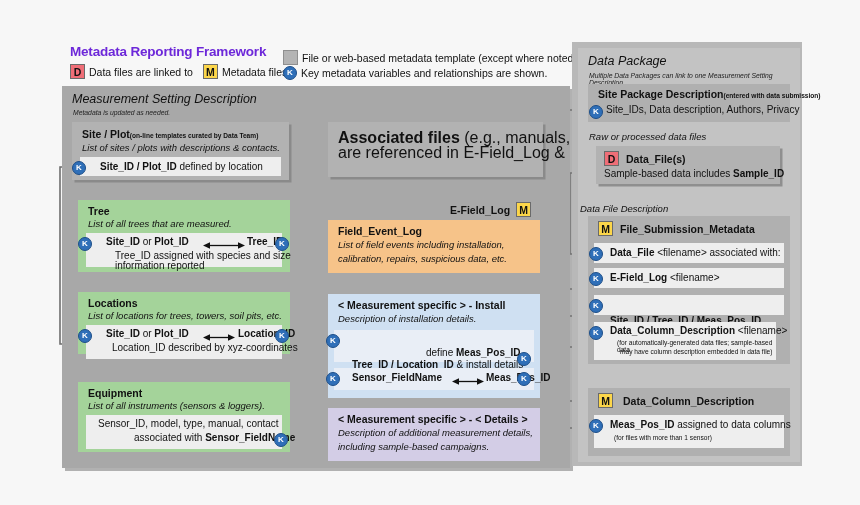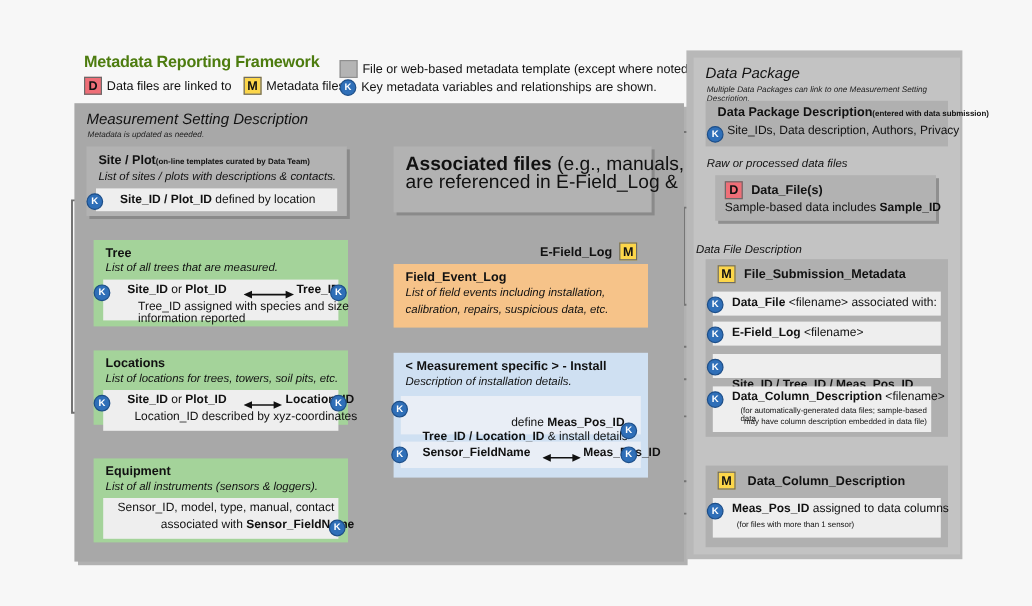--- a/index.html
+++ b/index.html
@@ -8,21 +8,21 @@
     background:#f7f7f7;
     font-family:"Liberation Sans", sans-serif;
     position:relative; overflow:hidden;
   }
   #root { position:absolute; inset:0; }
 
   
   .abs { position:absolute; }
 
   
-  #hdr-title { left:70px; top:44px; font-size:13.5px; font-weight:bold; color:#4d7c0f; letter-spacing:-0.2px;}
+  #hdr-title { left:70px; top:44px; font-size:13.5px; font-weight:bold; color:#6d28d9; letter-spacing:-0.2px;}
   .legend-row { position:absolute; display:flex; align-items:center; gap:4px; font-size:10.5px; color:#111; white-space:nowrap;}
   #lg-row1 { left:70px; top:64px; }
   #lg-row2 { left:283px; top:50px; }
   #lg-row3 { left:283px; top:66px; }
 
   .badge {
     width:15px; height:15px; flex:0 0 15px;
     display:flex; align-items:center; justify-content:center;
     font-size:10.5px; font-weight:bold; color:#111;
     border:1px solid #6a6a6a;
@@ -249,30 +249,35 @@
             <polygon points="0,4.5 7,1.3 7,7.7" fill="#111"></polygon>
             <polygon points="32,4.5 25,1.3 25,7.7" fill="#111"></polygon>
           </svg>
       </div>
       <div class="strip-txt b" style="position:absolute; left:152px; top:4px;">Meas_Pos_ID</div>
     </div>
     <div class="kdot anchor" style="left:-2px; top:78px;">K</div>
     <div class="kdot anchor" style="left:189px; top:78px;">K</div>
   </div>
 
+  <div class="card card-purple" style="left:328px; top:408px; width:212px; height:53px;">
+    <div class="card-h" style="position:absolute; left:10px; top:5px;">&lt; Measurement specific &gt; - &lt; Details &gt;</div>
+    <div class="card-sub nowrap" style="position:absolute; left:10px; top:19px;">Description of additional measurement details,</div>
+    <div class="card-sub nowrap" style="position:absolute; left:10px; top:33px;">including sample-based campaigns.</div>
+  </div>
 
   <div class="panel" id="dp-outer"></div>
   <div class="panel" id="dp-panel">
     <div class="panel-title" style="left:10px; top:6px;">Data Package</div>
     <div class="panel-sub" style="left:11px; top:24px;">Multiple Data Packages can link to one Measurement Setting Description.</div>
   </div>
 
   <div class="card card-dgrey" style="left:588px; top:84px; width:202px; height:38px;">
     <div class="card-h nowrap" style="position:absolute; left:10px; top:4px;">
-      <span>Data Package Description</span><span class="fine">(entered with data submission)</span>
+      <span>Site Package Description</span><span class="fine">(entered with data submission)</span>
     </div>
     <div class="strip-txt" style="position:absolute; left:18px; top:20px;">Site_IDs, Data description, Authors, Privacy</div>
     <div class="kdot anchor" style="left:1px; top:21px;">K</div>
   </div>
 
   <div class="abs" style="left:589px; top:131px; font-size:9.5px; font-style:italic; color:#111;">Raw or processed data files</div>
 
   <div class="card card-grey" style="left:596px; top:146px; width:184px; height:38px;">
     <div class="abs" style="left:8px; top:5px; display:flex; align-items:center; gap:7px;">
       <span class="badge d">D</span>

